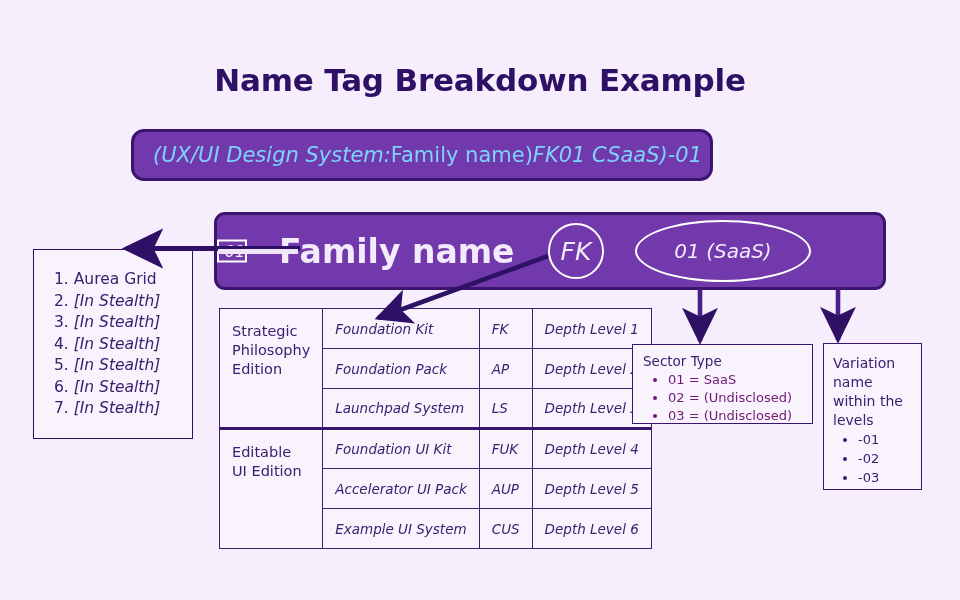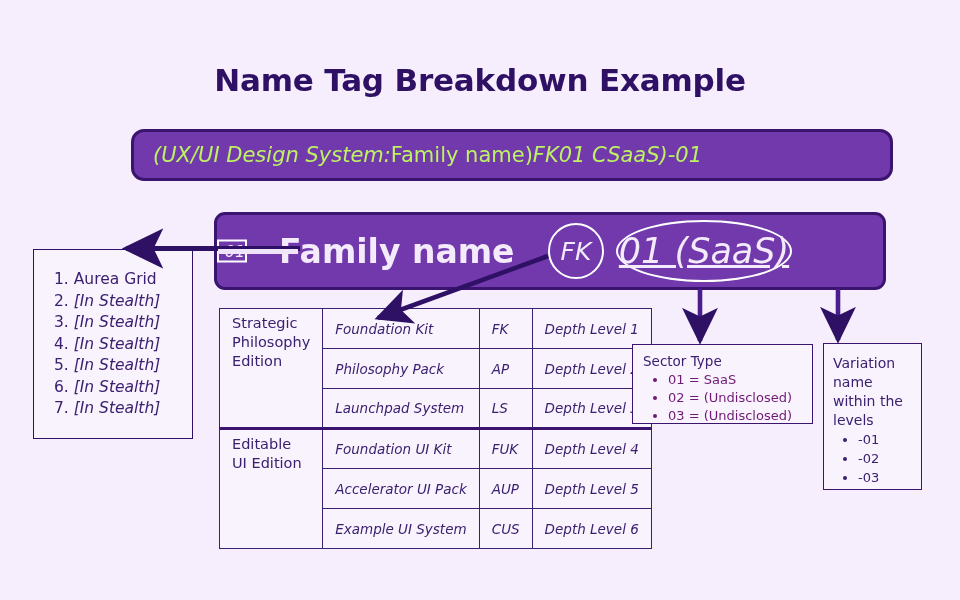--- a/index.html
+++ b/index.html
@@ -23,27 +23,27 @@
     position: absolute; left: 0; top: 62px; width: 960px;
     text-align: center;
     font-size: 31px; font-weight: bold;
     color: #2E1065;
     letter-spacing: -0.2px;
   }
 
   
   .subtitle-pill {
     position: absolute; left: 131px; top: 129px;
-    width: 762px; height: 52px;
+    width: 582px; height: 52px;
     background: #7239AC;
     border: 3px solid #3B1470;
     border-radius: 13px;
     display: flex; align-items: center;
     padding-left: 19px;
-    color: #bef264;
+    color: #7dd3fc;
     font-size: 21px; font-style: italic;
     white-space: nowrap;
   }
   .subtitle-pill .bold { font-weight: normal; font-style: normal; }
   .subtitle-pill .thin { font-style: italic; }
 
   
   .main-banner {
     position: absolute; left: 214px; top: 212px;
     width: 672px; height: 78px;
@@ -65,22 +65,22 @@
     border: 2.6px solid #FFFFFF;
     color: #F3EAFB;
     font-style: italic;
     white-space: nowrap;
   }
   .token-fk {
     left: 331px; width: 56px; height: 56px;
     border-radius: 50%; font-size: 25px;
   }
   .token-sector {
-    left: 399px; width: 176px; height: 62px;
-    border-radius: 50%; font-size: 35px; text-decoration: underline;
+    left: 418px; width: 176px; height: 62px;
+    border-radius: 50%; font-size: 20px;
   }
 
   
   .leader-line {
     position: absolute; left: 218px; top: 249px;
     width: 80px; height: 5px;
     background: #EFE4FA;
     z-index: 6;
   }
 
@@ -119,21 +119,21 @@
     font-style: italic;
     padding: 0 12px;
     height: 40px;
     vertical-align: middle;
     white-space: nowrap;
   }
   .edition-table td.group {
     font-style: normal;
     font-size: 14.5px;
     vertical-align: top;
-    padding-top: 5px;
+    padding-top: 13px;
     line-height: 19px;
     white-space: normal;
     width: 99px;
   }
   .edition-table td.code { width: 50px; }
   .edition-table td.depth { width: 111px; }
   .edition-table tr.thick-top > td { border-top: 3.4px solid #3B1470; }
 
   
   .sector-box {
@@ -208,21 +208,21 @@
 
   <table class="edition-table">
     <tbody>
       <tr>
         <td class="group" rowspan="3">Strategic Philosophy Edition</td>
         <td>Foundation Kit</td>
         <td class="code">FK</td>
         <td class="depth">Depth Level 1</td>
       </tr>
       <tr>
-        <td>Philosophy Pack</td>
+        <td>Foundation Pack</td>
         <td class="code">AP</td>
         <td class="depth">Depth Level 2</td>
       </tr>
       <tr>
         <td>Launchpad System</td>
         <td class="code">LS</td>
         <td class="depth">Depth Level 3</td>
       </tr>
       <tr class="thick-top">
         <td class="group" rowspan="3">Editable UI Edition</td>

